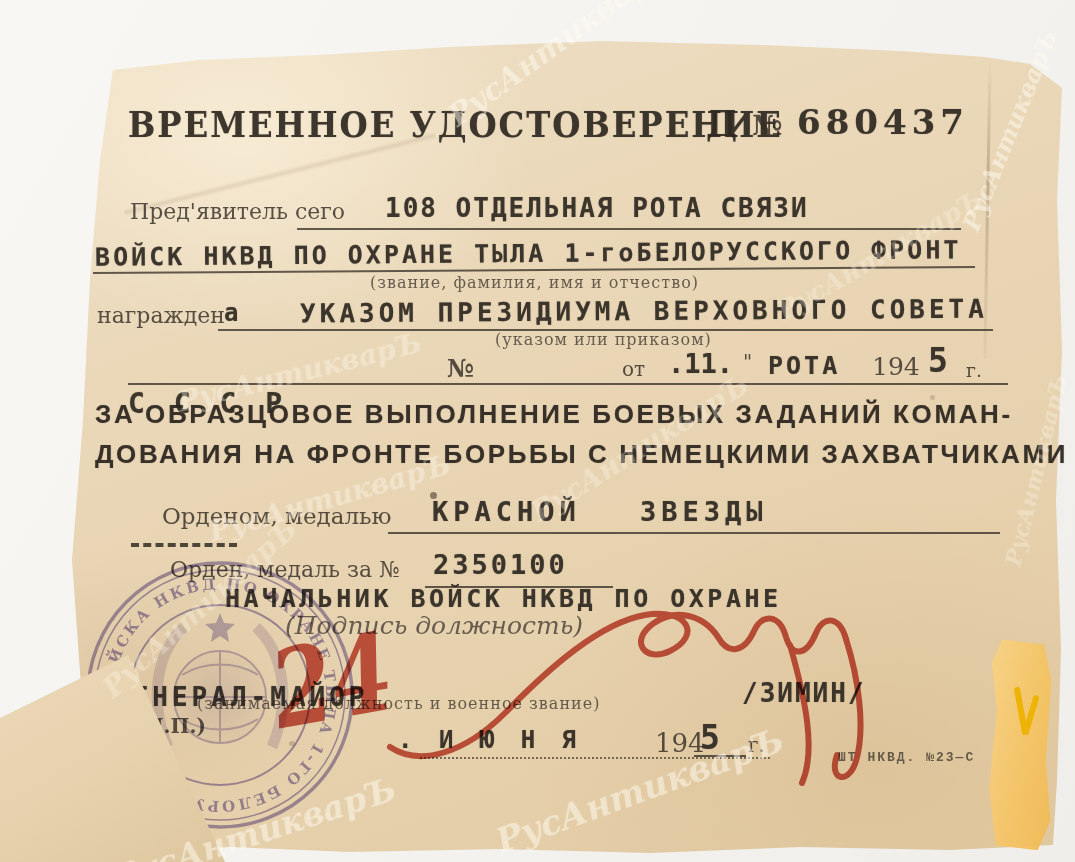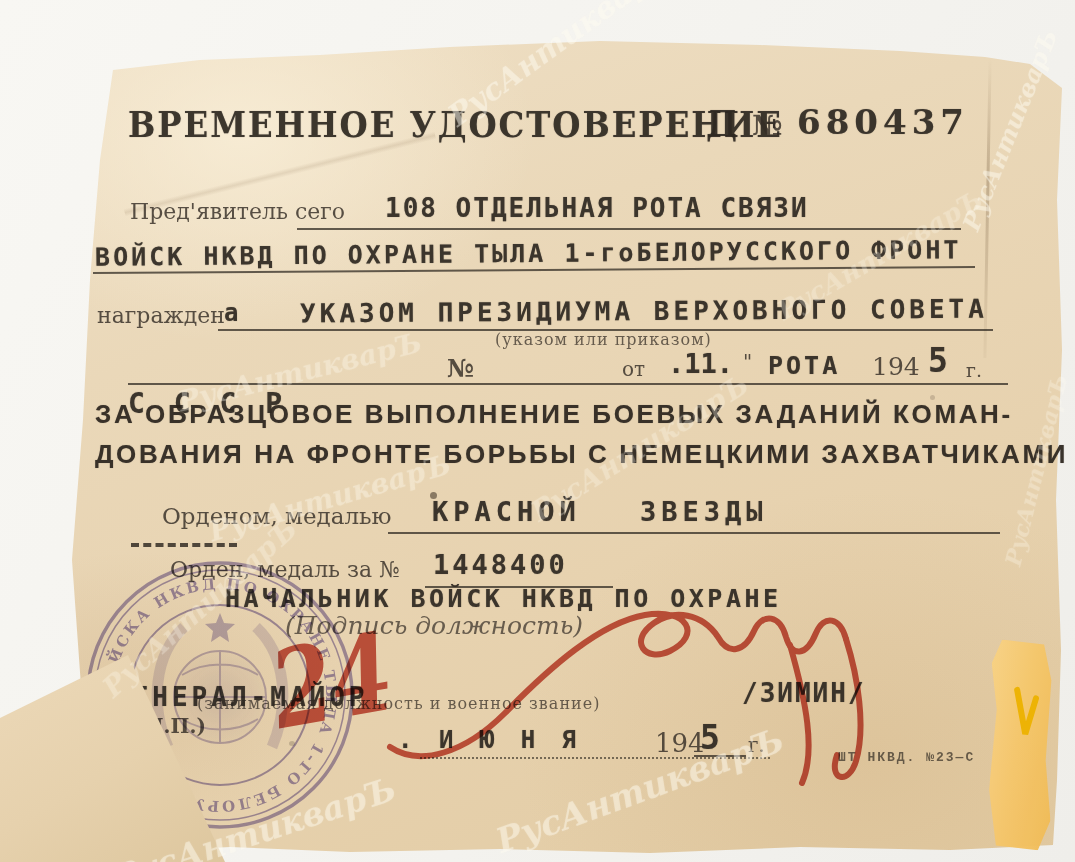--- a/index.html
+++ b/index.html
@@ -64,20 +64,21 @@
   <div class="typed" style="left:706px;top:103px;font-size:35px;font-family:'DejaVu Serif',serif;">Д</div>
   <div class="lbl" style="left:752px;top:109px;font-size:28px;font-weight:bold;">№</div>
   <div class="typed" style="left:797px;top:102px;font-size:34px;letter-spacing:5px;font-family:'DejaVu Serif',serif;">680437</div>
 
   <div class="lbl" style="left:130px;top:199px;font-size:22px;">Пред'явитель сего</div>
   <div class="typed" style="left:385px;top:193px;font-size:26px;letter-spacing:2px;">108 ОТДЕЛЬНАЯ РОТА СВЯЗИ</div>
   <div class="rule" style="left:297px;top:228px;width:664px;"></div>
 
   <div class="typed" style="left:95px;top:239px;font-size:25px;letter-spacing:3px;transform:rotate(-.5deg);">ВОЙСК НКВД ПО ОХРАНЕ ТЫЛА 1-гоБЕЛОРУССКОГО ФРОНТ</div>
   <div class="rule" style="left:93px;top:269px;width:882px;transform:rotate(-.4deg);"></div>
+  <div class="cap" style="left:370px;top:273px;">(звание, фамилия, имя и отчество)</div>
 
   <div class="lbl" style="left:97px;top:303px;font-size:22px;">награжден</div>
   <div class="typed" style="left:224px;top:299px;font-size:24px;">а</div>
   <div class="typed" style="left:300px;top:296px;font-size:26px;letter-spacing:4px;transform:rotate(-.4deg);">УКАЗОМ ПРЕЗИДИУМА ВЕРХОВНОГО СОВЕТА</div>
   <div class="rule" style="left:218px;top:329px;width:775px;"></div>
   <div class="cap" style="left:495px;top:330px;">(указом или приказом)</div>
 
   <div class="typed" style="left:128px;top:350px;font-size:28px;letter-spacing:6px;margin-top:37px;">С С С Р</div>
   <div class="lbl" style="left:447px;top:354px;font-size:25px;font-weight:bold;">№</div>
   <div class="lbl" style="left:622px;top:357px;font-size:20px;">от</div>
@@ -91,21 +92,21 @@
 
   <div class="cite" style="left:95px;top:399px;">ЗА ОБРАЗЦОВОЕ ВЫПОЛНЕНИЕ БОЕВЫХ ЗАДАНИЙ КОМАН-</div>
   <div class="cite" style="left:95px;top:439px;">ДОВАНИЯ НА ФРОНТЕ БОРЬБЫ С НЕМЕЦКИМИ ЗАХВАТЧИКАМИ</div>
 
   <div class="lbl" style="left:162px;top:503px;font-size:23px;">Орденом, медалью</div>
   <div class="typed" style="left:432px;top:496px;font-size:27px;letter-spacing:5px;word-spacing:38px;">КРАСНОЙ ЗВЕЗДЫ</div>
   <div class="rule" style="left:388px;top:532px;width:612px;"></div>
   <div class="dash-frag" style="left:131px;top:543px;width:106px;"></div>
 
   <div class="lbl" style="left:162px;top:557px;font-size:22px;margin-left:8px;">Орден, медаль за №</div>
-  <div class="typed" style="left:433px;top:549px;font-size:27px;letter-spacing:3px;">1448400</div>
+  <div class="typed" style="left:433px;top:549px;font-size:27px;letter-spacing:3px;">2350100</div>
   <div class="rule" style="left:425px;top:586px;width:188px;"></div>
 
   <div class="typed" style="left:225px;top:584px;font-size:25px;letter-spacing:3.5px;">НАЧАЛЬНИК ВОЙСК НКВД ПО ОХРАНЕ</div>
   <div class="lbl" style="left:285px;top:611px;font-size:25px;font-style:italic;color:rgba(48,42,36,.7);">(Подпись должность)</div>
   <div class="cap" style="left:197px;top:651px;margin-top:43px;">(занимаемая должность и военное звание)</div>
 
   <div class="typed" style="left:113px;top:682px;font-size:26px;letter-spacing:4px;">ГЕНЕРАЛ-МАЙОР</div>
   <div class="lbl" style="left:132px;top:714px;font-size:20px;font-weight:bold;">(М.П.)</div>
   <div class="typed" style="left:742px;top:678px;font-size:26px;letter-spacing:2px;text-align:right;">/ЗИМИН/</div>
 

